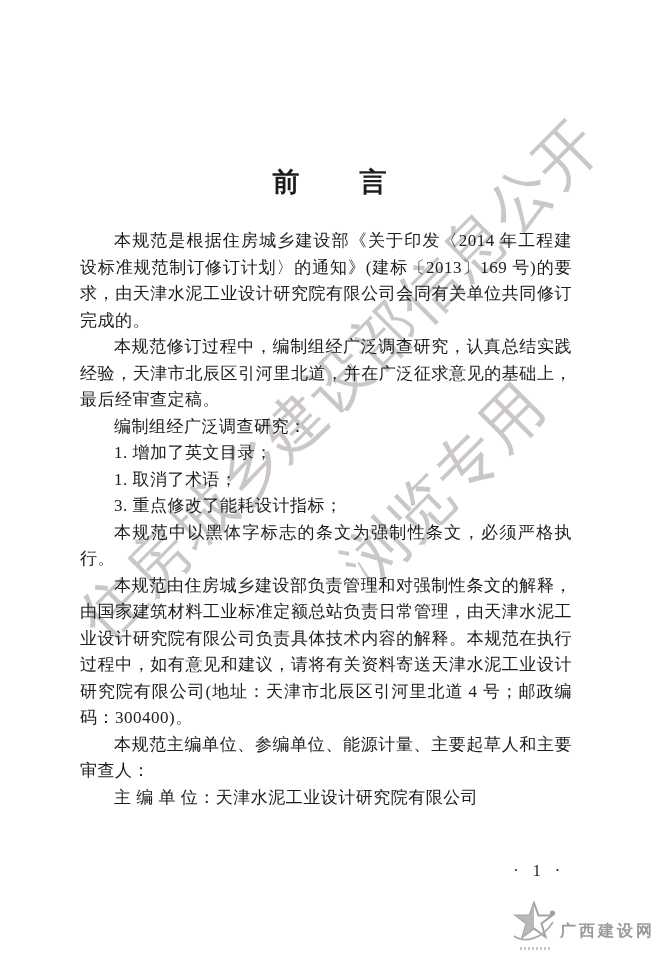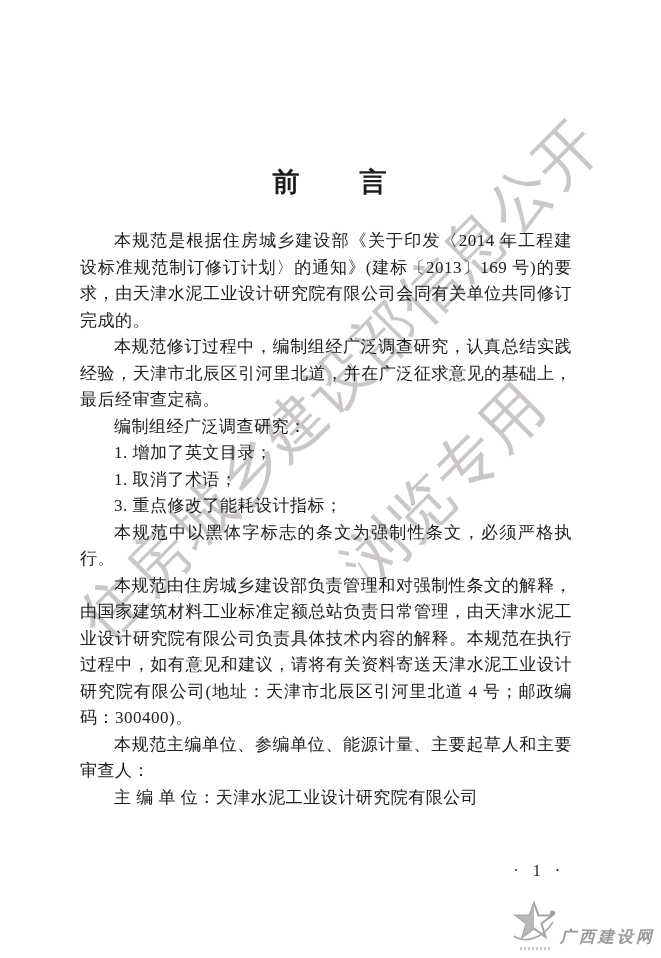--- a/index.html
+++ b/index.html
@@ -64,21 +64,21 @@
   }
   .footer-logo{
     position:absolute;
     left:512px;top:900px;
     width:145px;height:52px;
     z-index:2;
     display:flex;
     align-items:flex-start;
   }
   .logo-star{flex:0 0 auto;}
-  .logo-textcol{margin-left:4px;margin-top:28px;font-style:italic;}
+  .logo-textcol{margin-left:4px;margin-top:22px;}
   .logo-name{
     font-size:16px;
     letter-spacing:3px;
     color:#9a9a9a;
     font-weight:bold;
     white-space:nowrap;
     line-height:18px;
   }
   .fineprint{
     margin-top:3px;

